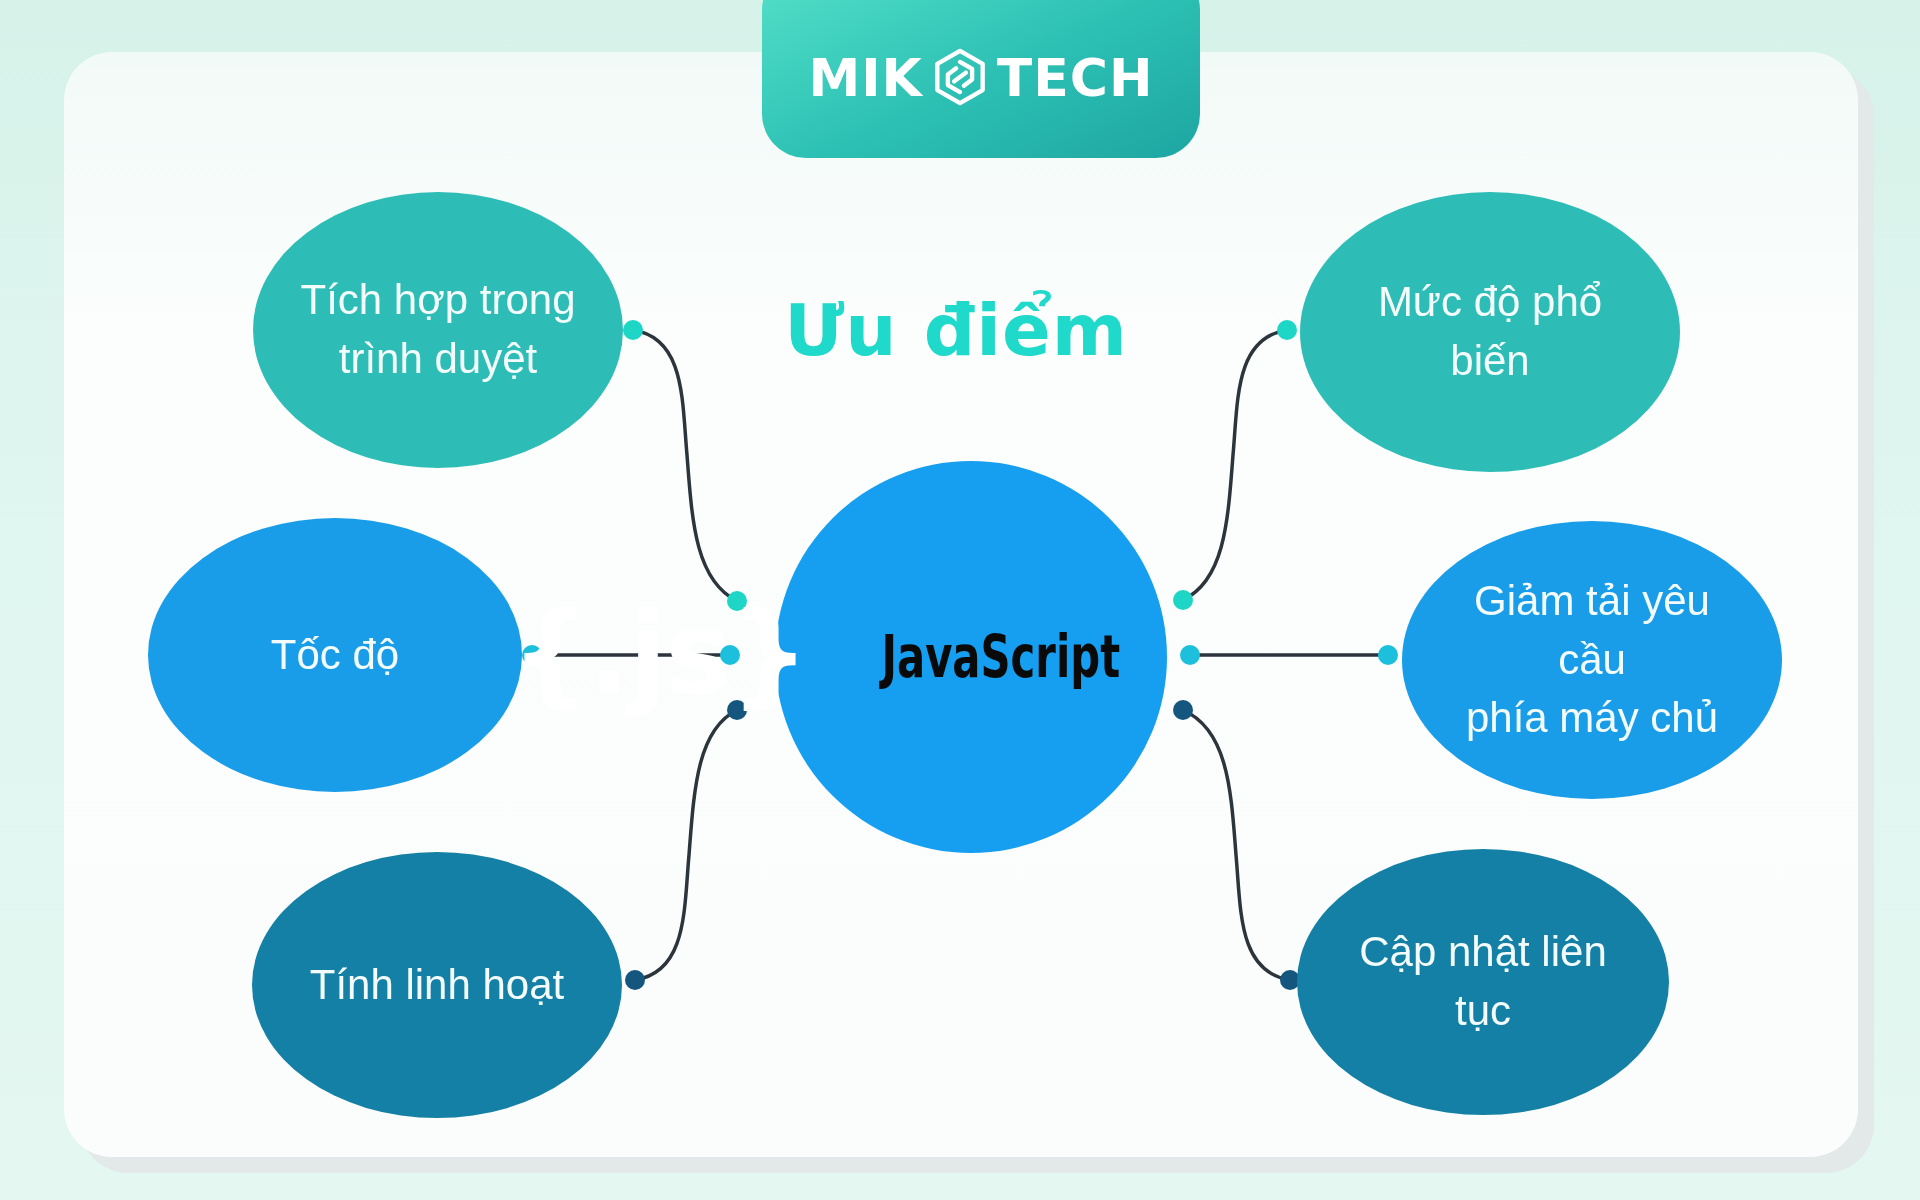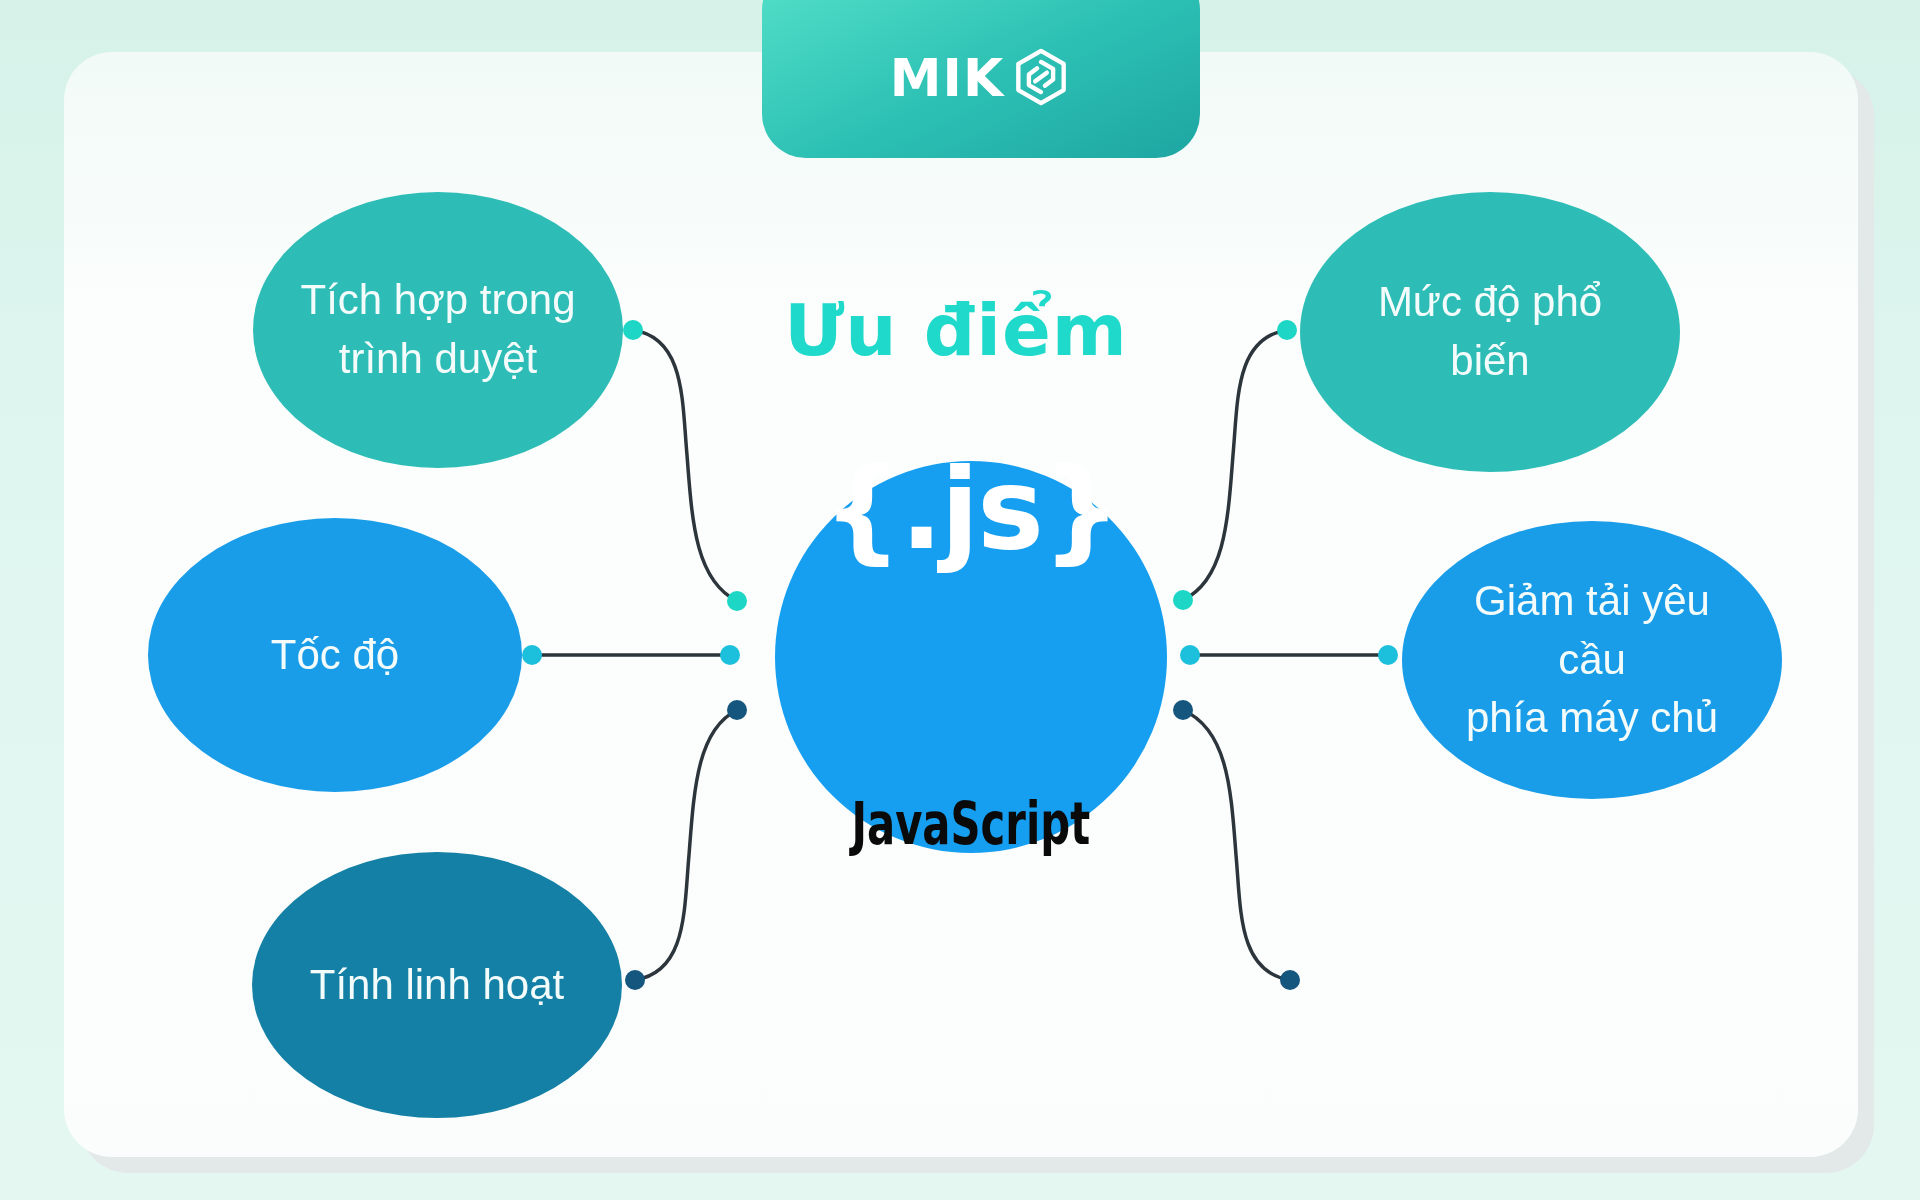--- a/index.html
+++ b/index.html
@@ -32,21 +32,21 @@
   
   .title{
     position:absolute;left:556px;top:288px;width:800px;text-align:center;
     font-size:72px;font-weight:bold;color:#1fd9cb;letter-spacing:1px;
     font-family:"DejaVu Sans","Liberation Sans",sans-serif;
   }
   
   .center-circle{
     position:absolute;left:775px;top:461px;width:392px;height:392px;
     border-radius:50%;background:#169ff0;
-    display:flex;flex-direction:column;align-items:center;justify-content:space-between;
+    display:flex;flex-direction:row;align-items:center;justify-content:flex-end;
     gap:28px;
   }
   .center-symbol{
     color:#ffffff;font-size:112px;font-weight:bold;letter-spacing:-2px;
     font-family:"DejaVu Sans","Liberation Sans",sans-serif;line-height:1;
     margin-top:-8px;
   }
   .center-label{
     color:#0a0a0a;font-size:58px;font-weight:bold;line-height:1;
     font-family:"DejaVu Sans","Liberation Sans",sans-serif;
@@ -108,20 +108,21 @@
 
   <div class="logo-badge">
     <div class="logo-row">
       <span class="logo-word">MIK</span>
       <svg class="logo-hex" viewBox="0 0 64 64" fill="none" stroke="#ffffff" stroke-width="4.5" stroke-linejoin="round" stroke-linecap="round">
         <polygon points="32,5 55.4,18.5 55.4,45.5 32,59 8.6,45.5 8.6,18.5"></polygon>
         <polyline points="32,16.5 44.5,23.7 44.5,34.5 36,41"></polyline>
         <polyline points="32,47.5 19.5,40.3 19.5,29.5 28,23"></polyline>
         <line x1="26" y1="36.5" x2="38" y2="27.5"></line>
       </svg>
+      <span class="logo-word">TECH</span>
     </div>
   </div>
 
   <div class="title">Ưu điểm</div>
 
   <div class="center-circle">
     <div class="center-symbol">{.js}</div>
     <div class="center-label">JavaScript</div>
   </div>
 
@@ -135,14 +136,17 @@
   <div class="node node-ml blue">
     <span class="node-label">Tốc độ</span>
   </div>
   <div class="node node-tr teal">
     <span class="node-label">Mức độ phổ biến</span>
   </div>
   <div class="node node-mr blue">
     <span class="node-label">Giảm tải yêu cầu
 phía máy chủ</span>
   </div>
+  <div class="node node-br dark">
+    <span class="node-label">Cập nhật liên tục</span>
+  </div>
 
 </div>
 
 </body></html>

